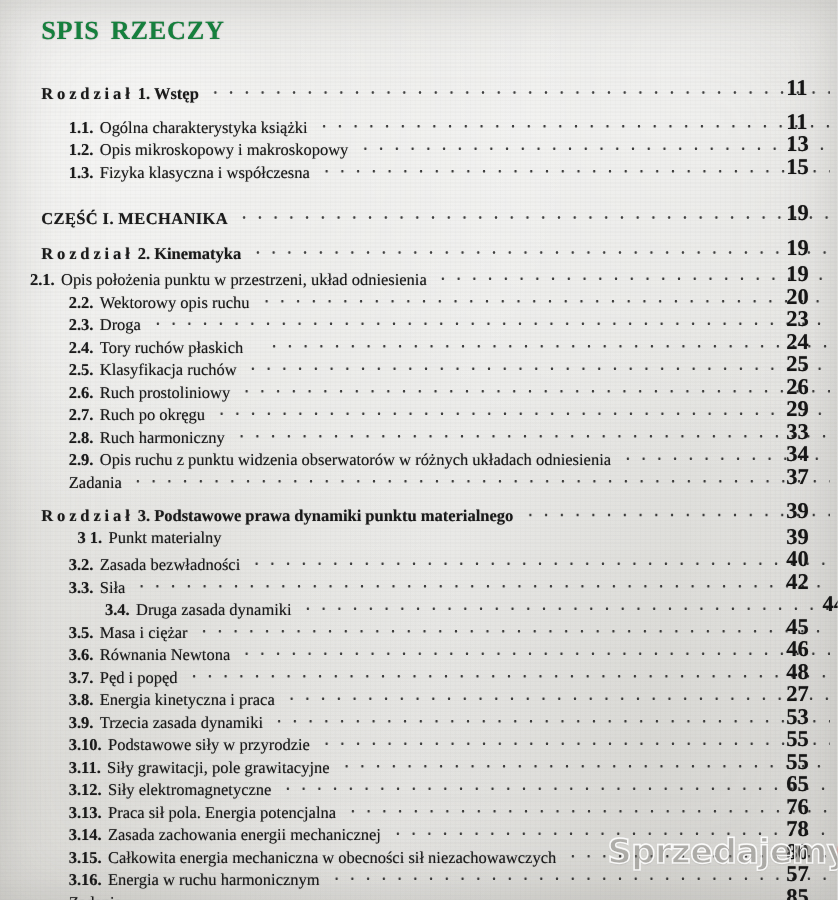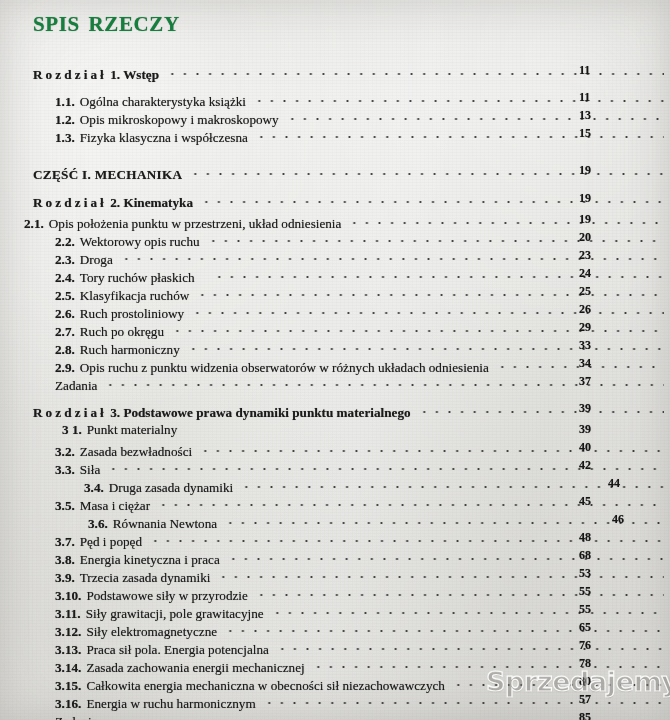--- a/index.html
+++ b/index.html
@@ -101,22 +101,22 @@
     bottom: 4px;
     height: 2px;
     background-image: radial-gradient(circle, #262626 0.9px, rgba(0,0,0,0) 1.25px);
     background-size: 12.6px 2px;
     background-repeat: repeat-x;
     opacity: 0.88;
   }
   .row .pg {
     flex: 0 0 auto;
     position: absolute;
-    left: 579px;
-    font-size: 12px;
+    left: 629px;
+    font-size: 18px;
     font-weight: bold;
     color: #161616;
     text-shadow: 0 0 0.7px rgba(20,20,20,0.5);
   }
 
   
   .lvl-chapter .lbl { font-weight: bold; }
   .lvl-chapter .lbl .spaced { letter-spacing: 3.1px; }
   .lvl-part   .lbl { font-weight: bold; letter-spacing: 0.3px; }
   .lvl-sub    .lbl { font-weight: normal; }
@@ -279,34 +279,34 @@
       <div class="row lvl-sub ind-1" style="top: 475px; margin-left: 29px;">
         <span class="lbl"><span class="num">3.4.</span><span class="txt">Druga zasada dynamiki</span></span>
         <span class="dots"></span>
         <span class="pg">44</span>
       </div>
       <div class="row lvl-sub ind-1" style="top: 493px;">
         <span class="lbl"><span class="num">3.5.</span><span class="txt">Masa i ciężar</span></span>
         <span class="dots"></span>
         <span class="pg">45</span>
       </div>
-      <div class="row lvl-sub ind-1" style="top: 511px; margin-left: 33px;">
+      <div class="row lvl-sub ind-1" style="top: 511px;">
         <span class="lbl"><span class="num">3.6.</span><span class="txt">Równania Newtona</span></span>
         <span class="dots"></span>
         <span class="pg">46</span>
       </div>
       <div class="row lvl-sub ind-1" style="top: 529px;">
         <span class="lbl"><span class="num">3.7.</span><span class="txt">Pęd i popęd</span></span>
         <span class="dots"></span>
         <span class="pg">48</span>
       </div>
       <div class="row lvl-sub ind-1" style="top: 547px;">
         <span class="lbl"><span class="num">3.8.</span><span class="txt">Energia kinetyczna i praca</span></span>
         <span class="dots"></span>
-        <span class="pg">68</span>
+        <span class="pg">27</span>
       </div>
       <div class="row lvl-sub ind-1" style="top: 565px;">
         <span class="lbl"><span class="num">3.9.</span><span class="txt">Trzecia zasada dynamiki</span></span>
         <span class="dots"></span>
         <span class="pg">53</span>
       </div>
       <div class="row lvl-sub ind-1" style="top: 583px;">
         <span class="lbl"><span class="num">3.10.</span><span class="txt">Podstawowe siły w przyrodzie</span></span>
         <span class="dots"></span>
         <span class="pg">55</span>

